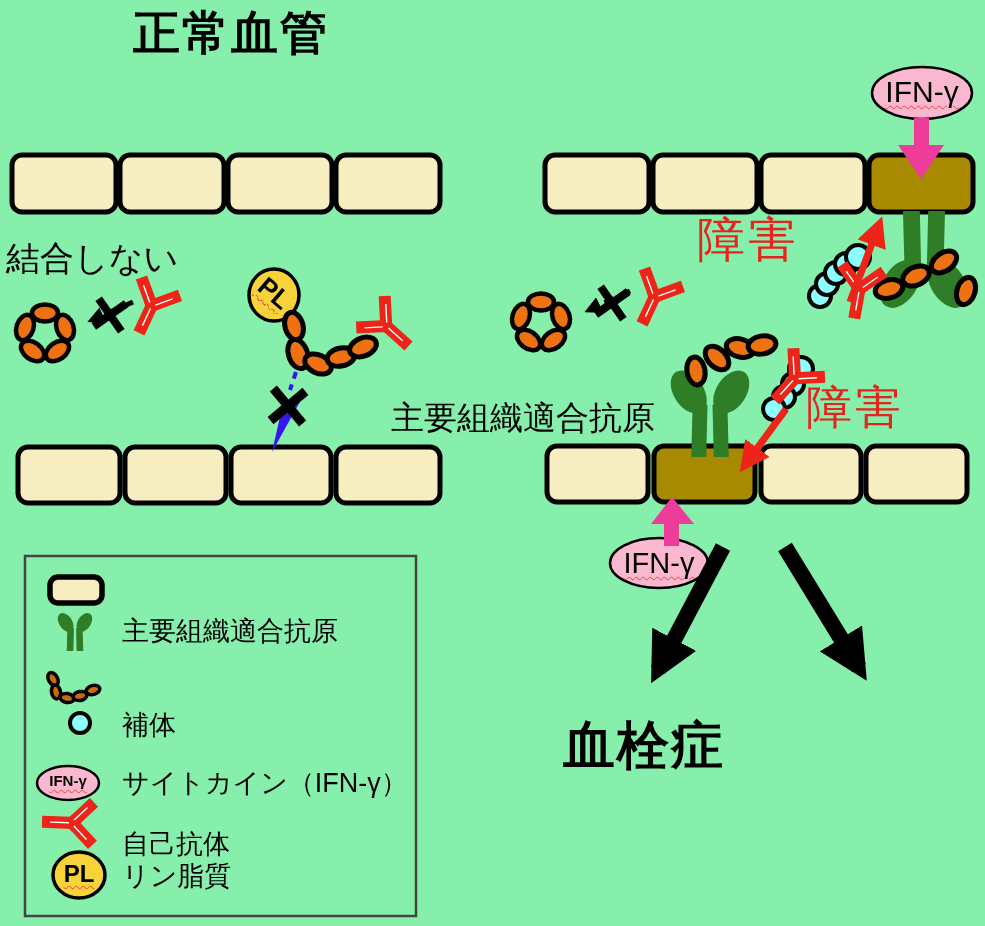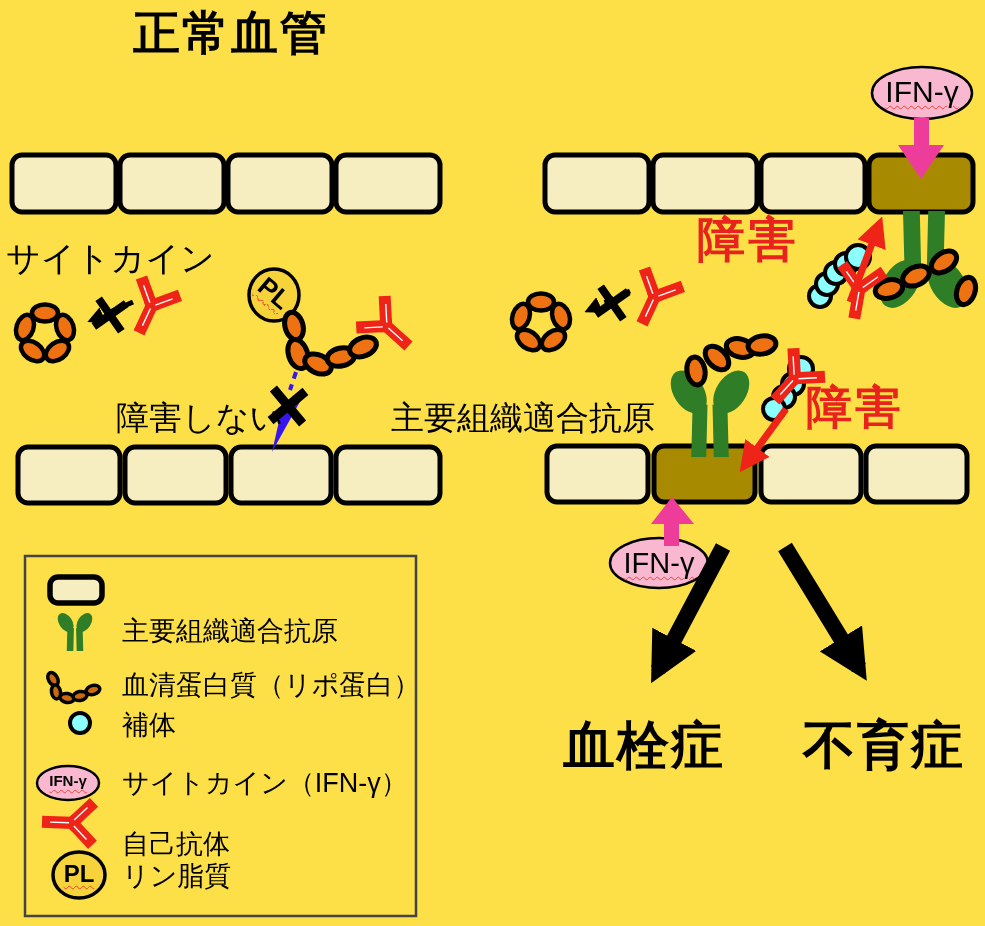--- a/index.html
+++ b/index.html
@@ -1,23 +1,23 @@
 <!DOCTYPE html>
 <html><head>
 <meta charset="utf-8">
 <style>
   html,body{margin:0;padding:0;background:#fff;}
-  #stage{position:relative;width:985px;height:926px;background:#fde047;overflow:hidden;
+  #stage{position:relative;width:985px;height:926px;background:#86efac;overflow:hidden;
          font-family:"Liberation Sans",sans-serif;}
   #art{position:absolute;left:0;top:0;}
   .lbl{position:absolute;color:#000;white-space:nowrap;line-height:1.05;
        font-family:"Liberation Sans",sans-serif;}
   .title{font-size:47px;font-weight:bold;letter-spacing:2px;}
   .note{font-size:33px;font-weight:500;}
-  .damage{font-size:46px;font-weight:bold;color:#e8221c;letter-spacing:3px;}
+  .damage{font-size:46px;font-weight:normal;color:#e8221c;letter-spacing:3px;}
   .outcome{font-size:52px;font-weight:bold;letter-spacing:2px;text-align:center;width:180px;}
   .ifn{font-size:29px;text-align:center;}
   .wavy{text-decoration-line:underline;text-decoration-style:wavy;
         text-decoration-color:#e43;text-decoration-thickness:1px;text-underline-offset:3px;}
   .pltxt{font-size:26px;font-weight:bold;text-align:center;width:46px;transform:rotate(40deg);}
   .leg{font-size:27px;font-weight:500;}
   .legifn{font-size:15px;font-weight:bold;text-align:center;width:62px;}
   .legpl{font-size:24px;font-weight:bold;text-align:center;width:48px;}
   
   .cell{fill:#f6edc0;stroke:#000;stroke-width:5;}
@@ -223,37 +223,34 @@
     <ellipse class="pnk" cx="68" cy="783" rx="31" ry="17"></ellipse>
     <g>
           <use href="#abshape" transform="translate(75,823) rotate(92)"></use>
         </g>
     <ellipse class="ylw" cx="79" cy="875" rx="26" ry="23"></ellipse>
   </g>
 </svg>
 
 <div class="lbl title" style="left:133px;top:8px;">正常血管</div>
 
-<div class="lbl note" style="left:6px;top:241px;font-size:34px;">サイトカイン</div>
-<div class="lbl note" style="left:116px;top:401px;">障害しない</div>
+<div class="lbl note" style="left:6px;top:241px;font-size:34px;">結合しない</div>
 <div class="lbl note" style="left:391px;top:401px;">主要組織適合抗原</div>
 
 <div class="lbl damage" style="left:697px;top:215px;font-size:48px;">障害</div>
 <div class="lbl damage" style="left:806px;top:383px;">障害</div>
 
 <div class="lbl ifn wavy" style="left:872px;top:76px;width:100px;font-size:30px;">IFN-γ</div>
 <div class="lbl ifn wavy" style="left:610px;top:548px;width:98px;">IFN-γ</div>
 
 <div class="lbl pltxt wavy" style="left:251px;top:280px;">PL</div>
 
 <div class="lbl outcome" style="left:554px;top:718px;">血栓症</div>
-<div class="lbl outcome" style="left:794px;top:718px;">不育症</div>
 
 <div class="lbl leg" style="left:122px;top:617px;">主要組織適合抗原</div>
-<div class="lbl leg" style="left:122px;top:671px;">血清蛋白質（リポ蛋白）</div>
 <div class="lbl leg" style="left:122px;top:711px;">補体</div>
 <div class="lbl leg" style="left:122px;top:769px;">サイトカイン（IFN-γ）</div>
 <div class="lbl leg" style="left:122px;top:810px;margin-top:20px;">自己抗体</div>
 <div class="lbl leg" style="left:122px;top:862px;">リン脂質</div>
 
 <div class="lbl legifn wavy" style="left:37px;top:773px;">IFN-γ</div>
 <div class="lbl legpl wavy" style="left:55px;top:861px;">PL</div>
 
 </div>
 

